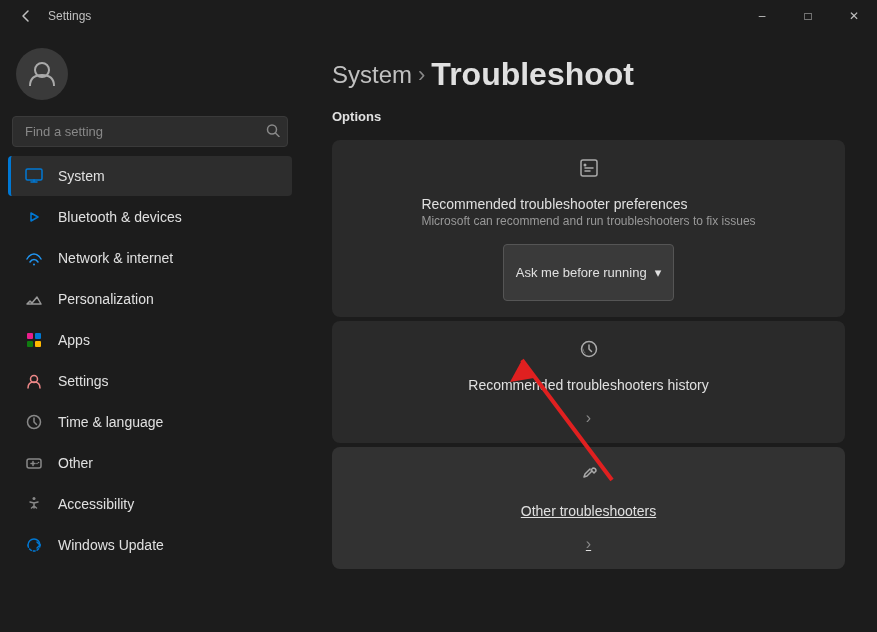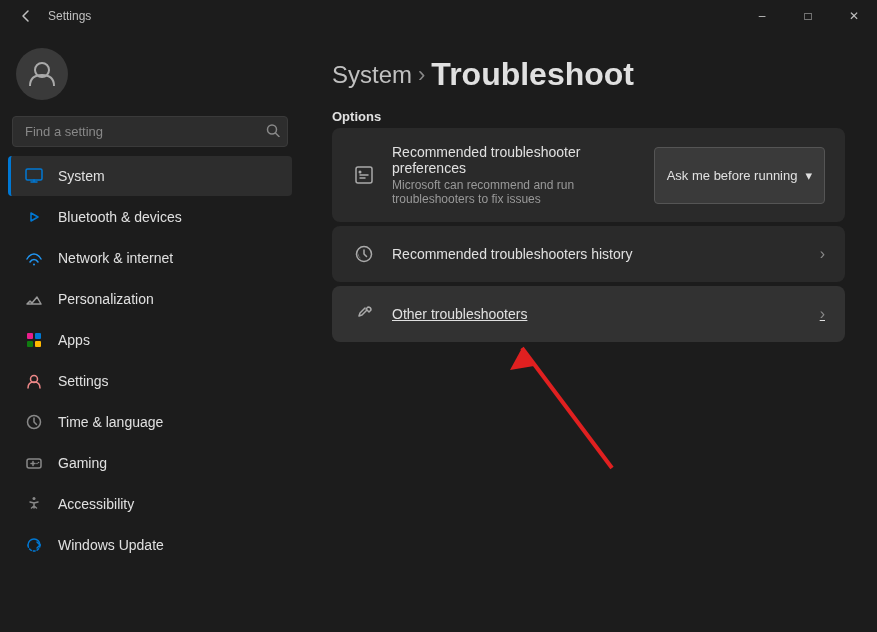--- a/index.html
+++ b/index.html
@@ -177,20 +177,21 @@
       border-radius: 8px;
       margin-bottom: 4px;
       overflow: hidden;
     }
     .setting-row {
       display: flex;
       align-items: center;
       padding: 16px 20px;
       gap: 16px;
       cursor: pointer;
+      flex-direction: column;
     }
     .setting-row.highlighted { background: #2e2e2e; text-decoration: underline; }
     .setting-icon {
       width: 24px;
       height: 24px;
       display: flex;
       align-items: center;
       justify-content: center;
       color: #c0c0c0;
       flex-shrink: 0;
@@ -376,21 +377,21 @@
 
       <div class="nav-item">
         <span class="nav-icon">
           <svg width="18" height="18" viewBox="0 0 18 18" fill="none">
             <rect x="2" y="5" width="14" height="9" rx="2" stroke="#888" stroke-width="1.5"></rect>
             <path d="M6 9.5h4M8 7.5v4" stroke="#888" stroke-width="1.5" stroke-linecap="round"></path>
             <circle cx="12" cy="9.5" r="0.8" fill="#888"></circle>
             <circle cx="13.5" cy="8.5" r="0.8" fill="#888"></circle>
           </svg>
         </span>
-        <span>Gaming</span>
+        <span>Other</span>
       </div>
 
       <div class="nav-item">
         <span class="nav-icon">
           <svg width="18" height="18" viewBox="0 0 18 18" fill="none">
             <circle cx="9" cy="3.5" r="1.5" fill="#888"></circle>
             <path d="M5 7l4 1 4-1M9 8v5M6.5 13l2.5-2 2.5 2" stroke="#888" stroke-width="1.5" stroke-linecap="round" stroke-linejoin="round"></path>
           </svg>
         </span>
         <span>Accessibility</span>
@@ -411,21 +412,21 @@
   </div>
 
   <div class="content" style="position:relative;">
 
     <div class="breadcrumb">
       <span class="breadcrumb-system">System</span>
       <span class="breadcrumb-sep">›</span>
       <span class="breadcrumb-current">Troubleshoot</span>
     </div>
 
-    <div class="section-title" style="margin-bottom:4px;">Options</div>
+    <div class="section-title" style="margin-bottom:16px;">Options</div>
 
     <div class="content-wrapper">
 
       <div class="setting-card" style="margin-bottom:4px;">
         <div class="setting-row">
           <span class="setting-icon">
             <svg width="22" height="22" viewBox="0 0 22 22" fill="none">
               <rect x="3" y="3" width="16" height="16" rx="2" stroke="#aaa" stroke-width="1.5"></rect>
               <path d="M7 11h8M7 14h5" stroke="#aaa" stroke-width="1.5" stroke-linecap="round"></path>
               <circle cx="7" cy="8" r="1.5" fill="#aaa"></circle>

